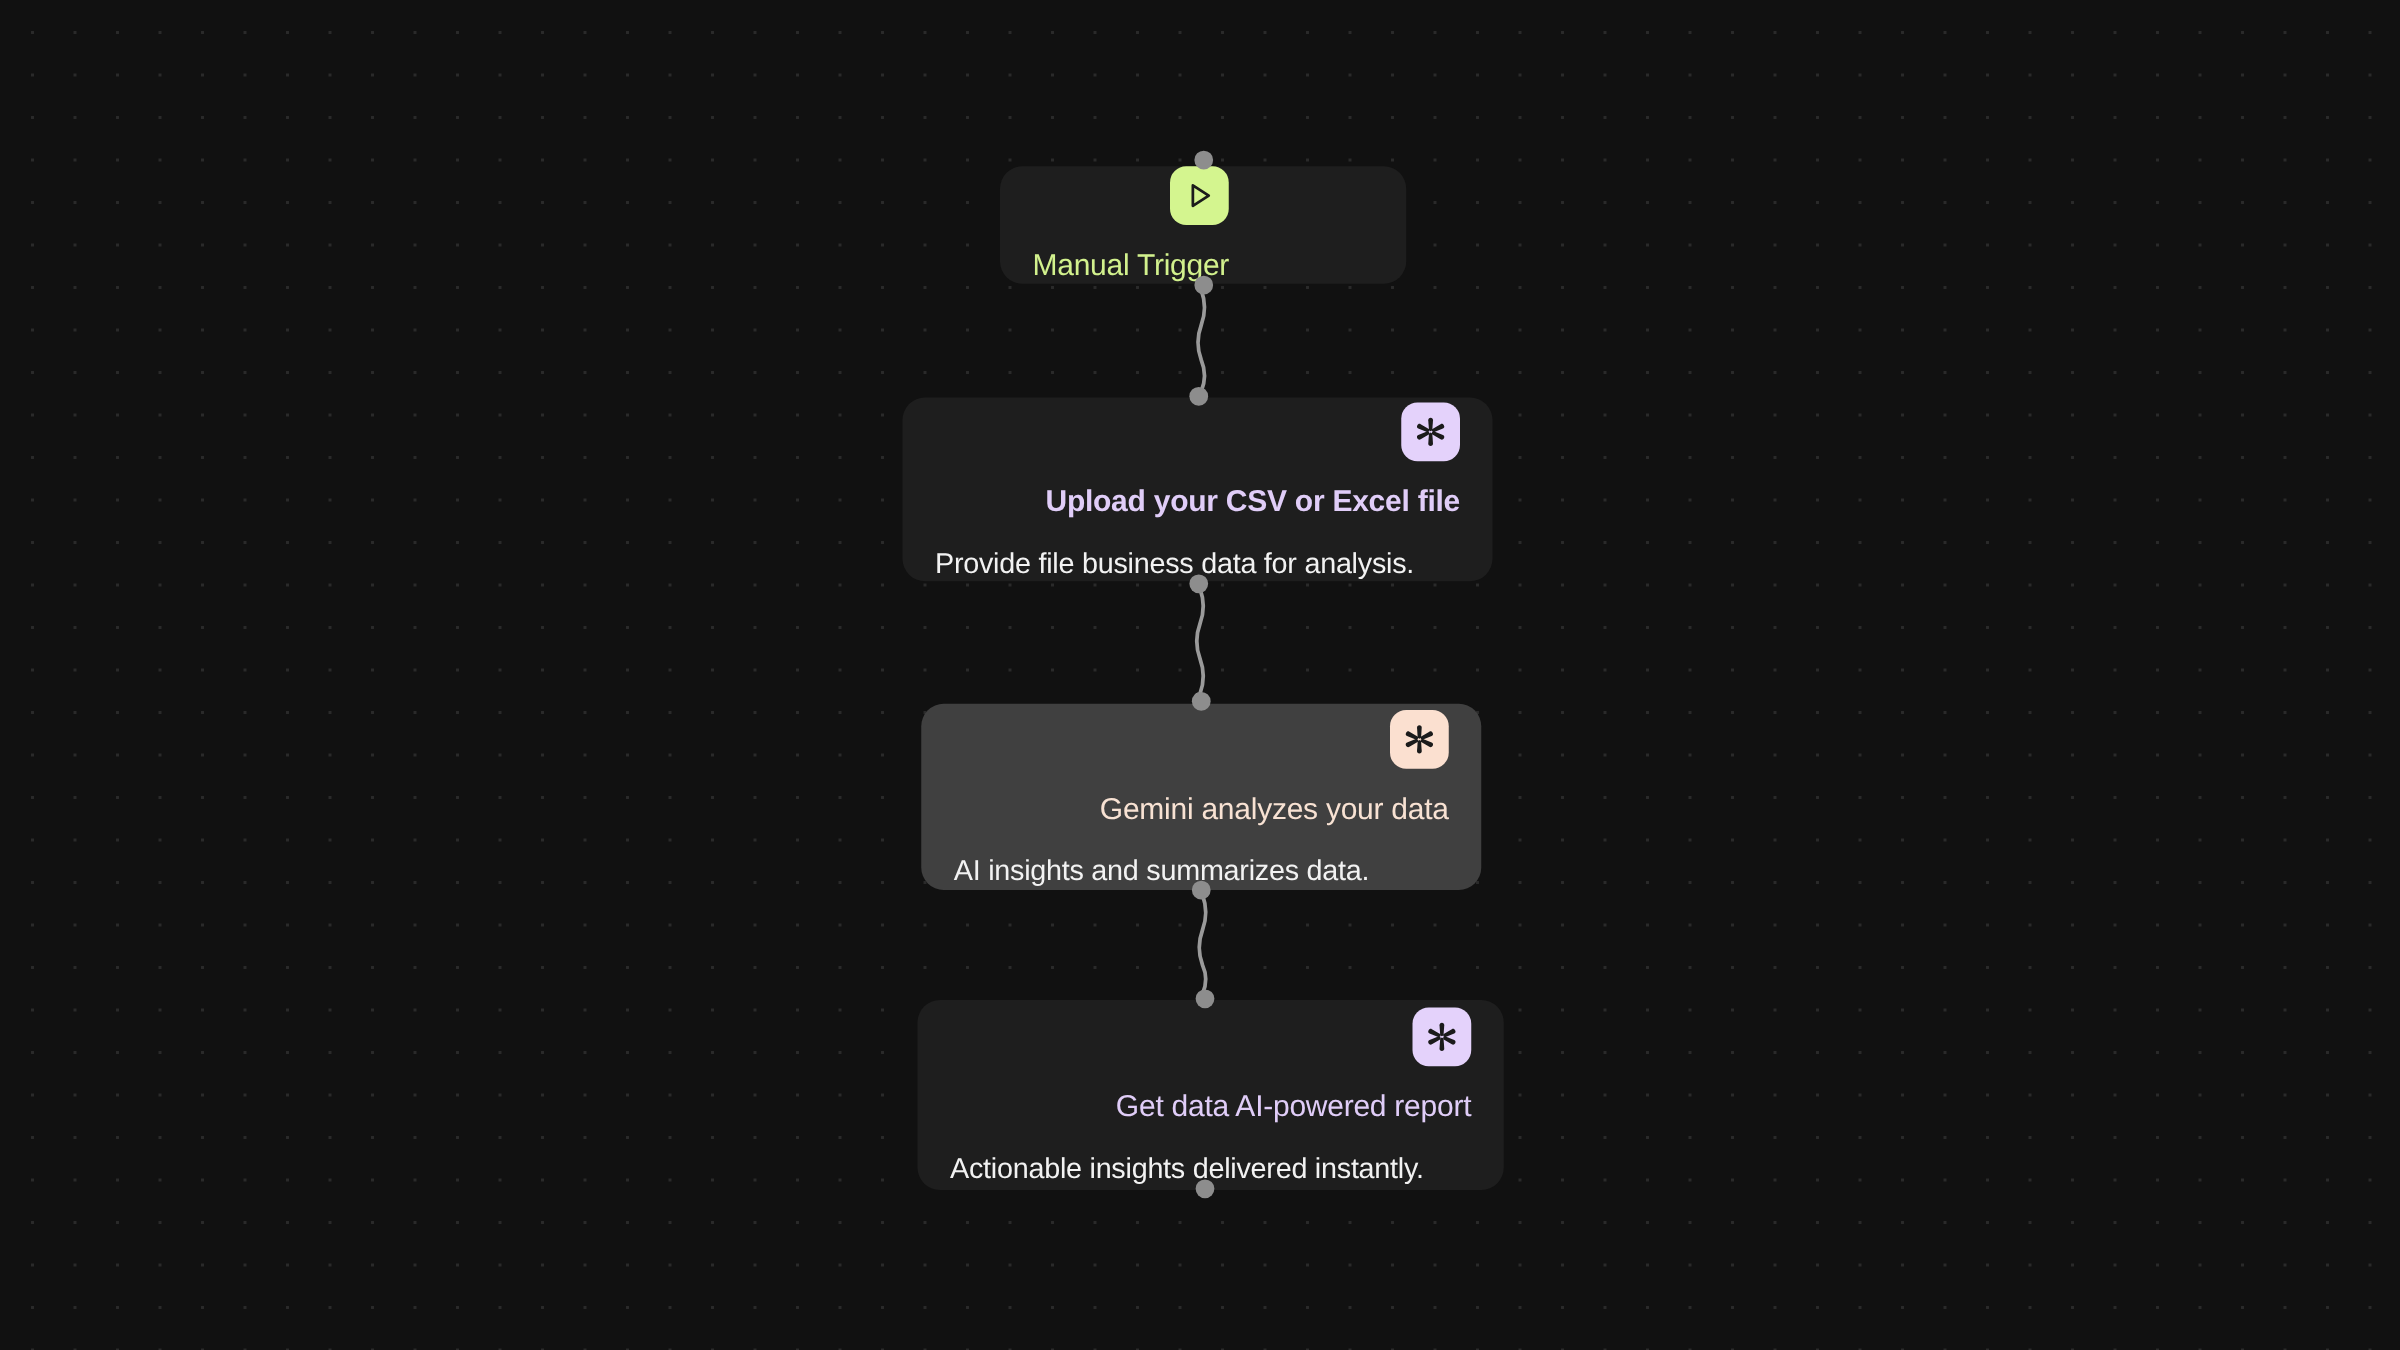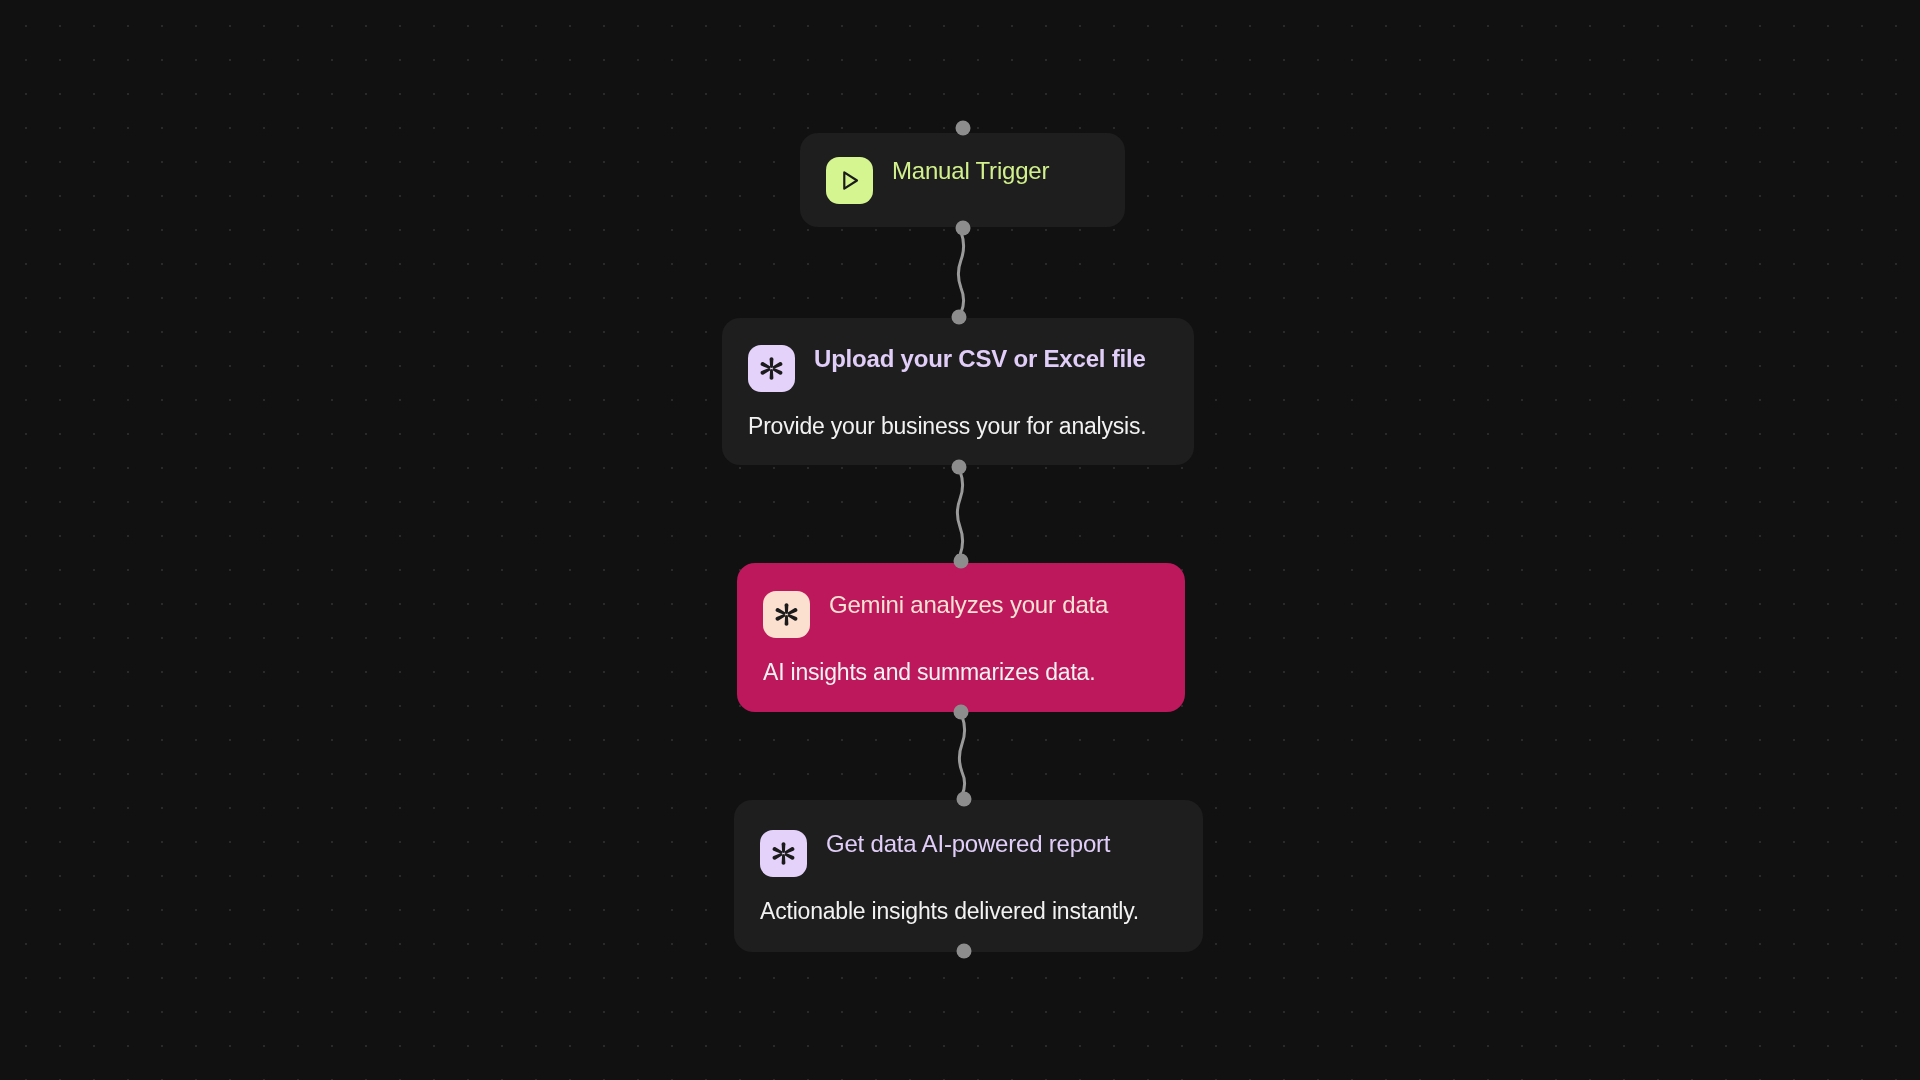--- a/index.html
+++ b/index.html
@@ -51,22 +51,23 @@
 
   .node.stacked {
     padding:24px 26px 22px 26px;
     display:flex;
     flex-direction:column;
     justify-content:center;
   }
 
   .node-head {
     display:flex;
-    align-items:flex-start;
+    align-items:flex-end;
     gap:19px;
+    flex-direction:column;
   }
 
   .node-icon {
     width:47px;
     height:47px;
     border-radius:13px;
     flex:0 0 auto;
     display:flex;
     align-items:center;
     justify-content:center;
@@ -128,24 +129,24 @@
             <path d="M21.5 7.4c.5.87.16 1.86-.73 2.2l-6.6 2.65-1.18-.7.0-1.37 6.1-3.65c.87-.52 1.91-.2 2.41.87z"></path>
             <path d="M21.5 16.6c-.5.87-1.54 1.19-2.41.67l-6.1-3.65.0-1.37 1.18-.7 6.6 2.65c.89.34 1.23 1.33.73 2.4z"></path>
             <path d="M12 22.1c-1.0 0-1.75-.8-1.68-1.8l.5-7.1 1.18-.7 1.18.7.5 7.1c.07 1-.68 1.8-1.68 1.8z"></path>
             <path d="M2.5 16.6c-.5-1.07-.16-2.06.73-2.4l6.6-2.65 1.18.7.0 1.37-6.1 3.65c-.87.52-1.91.2-2.41-.67z"></path>
             <path d="M2.5 7.4c.5-1.07 1.54-1.39 2.41-.87l6.1 3.65.0 1.37-1.18.7-6.6-2.65C2.34 9.26 2 8.27 2.5 7.4z"></path>
           </g>
         </svg>
       </div>
       <div class="node-title" style="color: rgb(224, 205, 248); font-weight: bold;">Upload your CSV or Excel file</div>
     </div>
-    <div class="node-sub">Provide your business your for analysis.</div>
+    <div class="node-sub">Provide file business data for analysis.</div>
   </div>
 
-  <div class="node stacked" id="node-gemini-analyze" style="left: 737px; top: 563px; width: 448px; height: 149px; background: #be185d;">
+  <div class="node stacked" id="node-gemini-analyze" style="left: 737px; top: 563px; width: 448px; height: 149px; background: #404040;">
     <div class="node-head">
       <div class="node-icon" style="background: rgb(251, 224, 208);">
         <svg width="27" height="27" viewBox="0 0 24 24" aria-hidden="true">
           <g fill="#1b1b1b">
             <path d="M12 1.9c1.0 0 1.75.8 1.68 1.8l-.5 7.1-1.18.7-1.18-.7-.5-7.1C10.25 2.7 11 1.9 12 1.9z"></path>
             <path d="M21.5 7.4c.5.87.16 1.86-.73 2.2l-6.6 2.65-1.18-.7.0-1.37 6.1-3.65c.87-.52 1.91-.2 2.41.87z"></path>
             <path d="M21.5 16.6c-.5.87-1.54 1.19-2.41.67l-6.1-3.65.0-1.37 1.18-.7 6.6 2.65c.89.34 1.23 1.33.73 2.4z"></path>
             <path d="M12 22.1c-1.0 0-1.75-.8-1.68-1.8l.5-7.1 1.18-.7 1.18.7.5 7.1c.07 1-.68 1.8-1.68 1.8z"></path>
             <path d="M2.5 16.6c-.5-1.07-.16-2.06.73-2.4l6.6-2.65 1.18.7.0 1.37-6.1 3.65c-.87.52-1.91.2-2.41-.67z"></path>
             <path d="M2.5 7.4c.5-1.07 1.54-1.39 2.41-.87l6.1 3.65.0 1.37-1.18.7-6.6-2.65C2.34 9.26 2 8.27 2.5 7.4z"></path>

